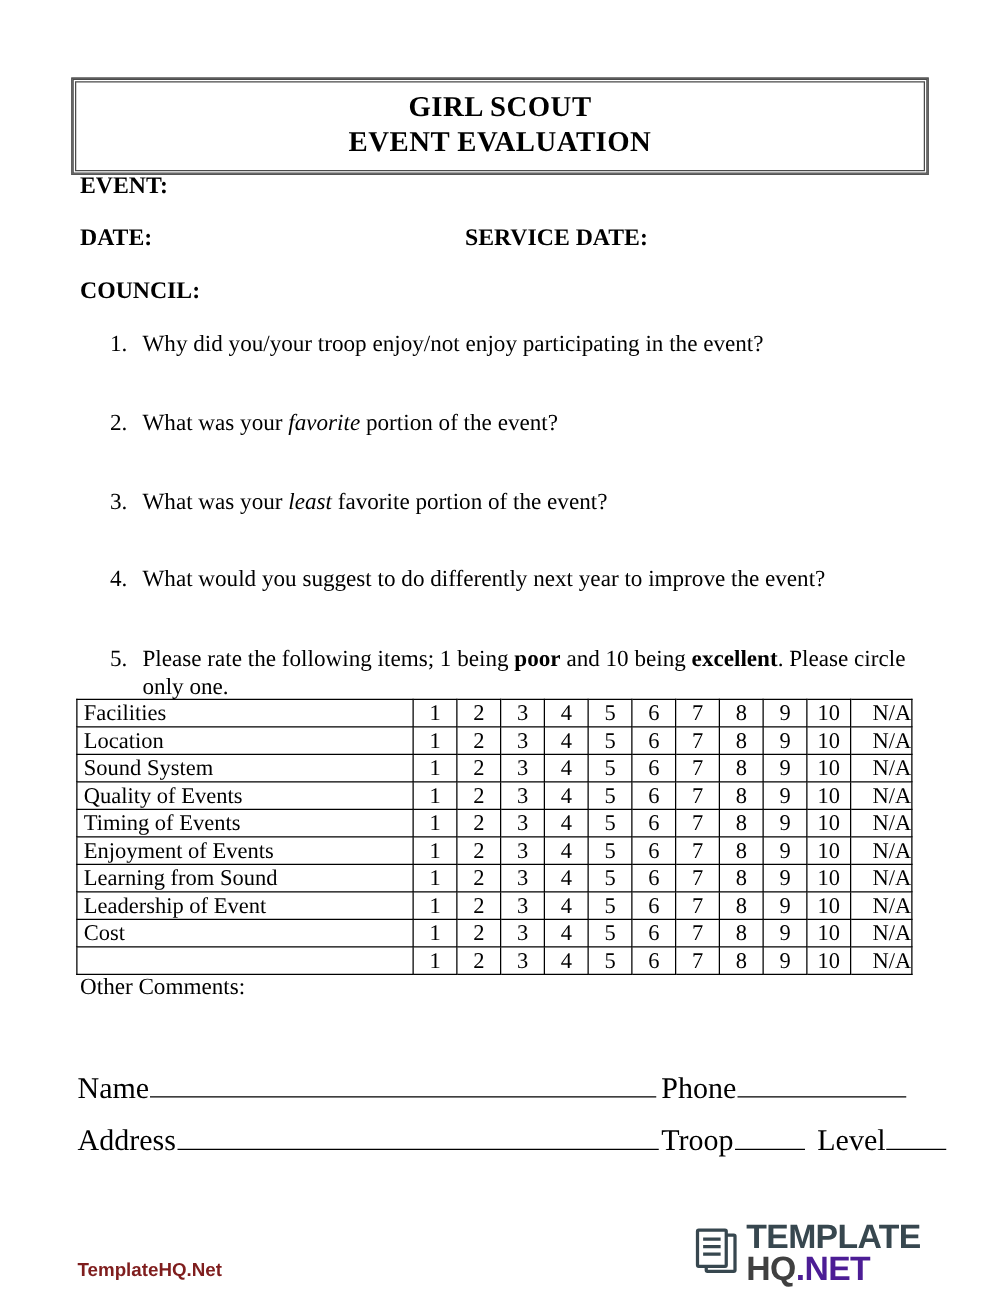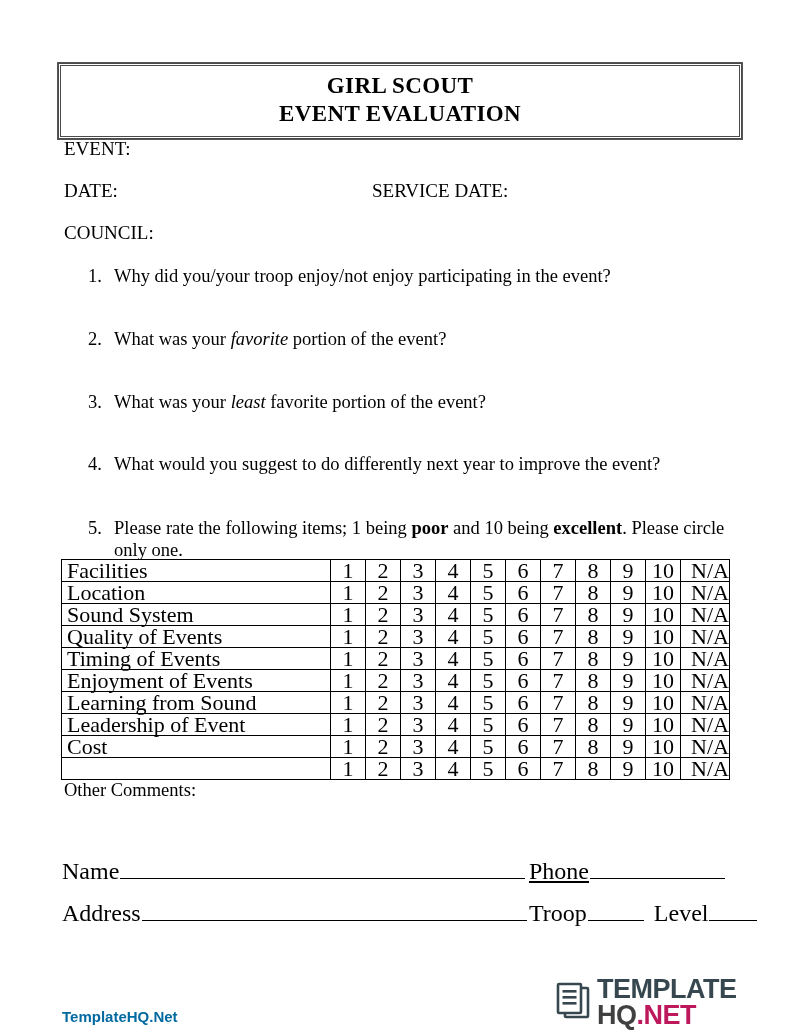--- a/index.html
+++ b/index.html
@@ -42,21 +42,21 @@
     text-align: center;
     font-weight: bold;
     font-size: 23px;
     line-height: 28px;
     letter-spacing: 0.4px;
   }
 
   
   .field-label {
     position: absolute;
-    font-weight: normal;
+    font-weight: bold;
     font-size: 19px;
     line-height: 22px;
   }
   #lbl-event   { left: 64px; top: 138px; }
   #lbl-date    { left: 64px; top: 180px; }
   #lbl-service { left: 372px; top: 180px; }
   #lbl-council { left: 64px; top: 222px; }
 
   
   .question {
@@ -81,21 +81,21 @@
   #q3 { top: 391px; }
   #q4 { top: 453px; }
   #q5 { top: 517px; }
 
   
   .rating-table {
     position: absolute;
     left: 61px;
     top: 559px;
     border-collapse: collapse;
-    font-size: 22px;
+    font-size: 18px;
   }
   .rating-table td {
     border: 1px solid #000000;
     height: 21px;
     padding: 0;
     line-height: 21px;
   }
   .rating-table td.item {
     width: 263px;
     padding-left: 5px;
@@ -122,21 +122,21 @@
 
   
   .sig-row {
     position: absolute;
     font-size: 24px;
     line-height: 22px;
     white-space: nowrap;
   }
   #sig-name-row    { left: 62px;  top: 860px; }
   #sig-addr-row    { left: 62px;  top: 902px; }
-  #sig-phone-row   { left: 529px; top: 860px; text-decoration: underline; }
+  #sig-phone-row   { left: 529px; top: 860px; }
   #sig-troop-row   { left: 529px; top: 902px; }
 
   .rule {
     display: inline-block;
     border-bottom: 1.6px solid #000;
     vertical-align: baseline;
     height: 15px;
     margin-left: 1px;
   }
   .rule-name  { width: 405px; }
@@ -147,21 +147,21 @@
   .gap { display:inline-block; width: 10px; }
 
   
   #footer-text {
     position: absolute;
     left: 62px;
     top: 1008px;
     font-family: "Liberation Sans", sans-serif;
     font-weight: bold;
     font-size: 15px;
-    color: #0369a1;
+    color: #7f1d1d;
   }
 
   #logo {
     position: absolute;
     left: 556px;
     top: 976px;
     display: flex;
     align-items: center;
     gap: 7px;
   }
@@ -169,21 +169,21 @@
   .logo-words {
     font-family: "Liberation Sans", sans-serif;
     font-weight: bold;
     font-size: 27px;
     line-height: 26px;
     letter-spacing: -0.5px;
   }
   .logo-l1 { color: #37474f; }
   .logo-l2 { }
   .logo-hq { color: #404040; }
-  .logo-net { color: #be185d; }
+  .logo-net { color: #4c1d95; }
 </style>
 </head>
 <body>
 
 <div class="page">
 
   <div class="title-box">
     <div class="title-line">GIRL SCOUT</div>
     <div class="title-line">EVENT EVALUATION</div>
   </div>

